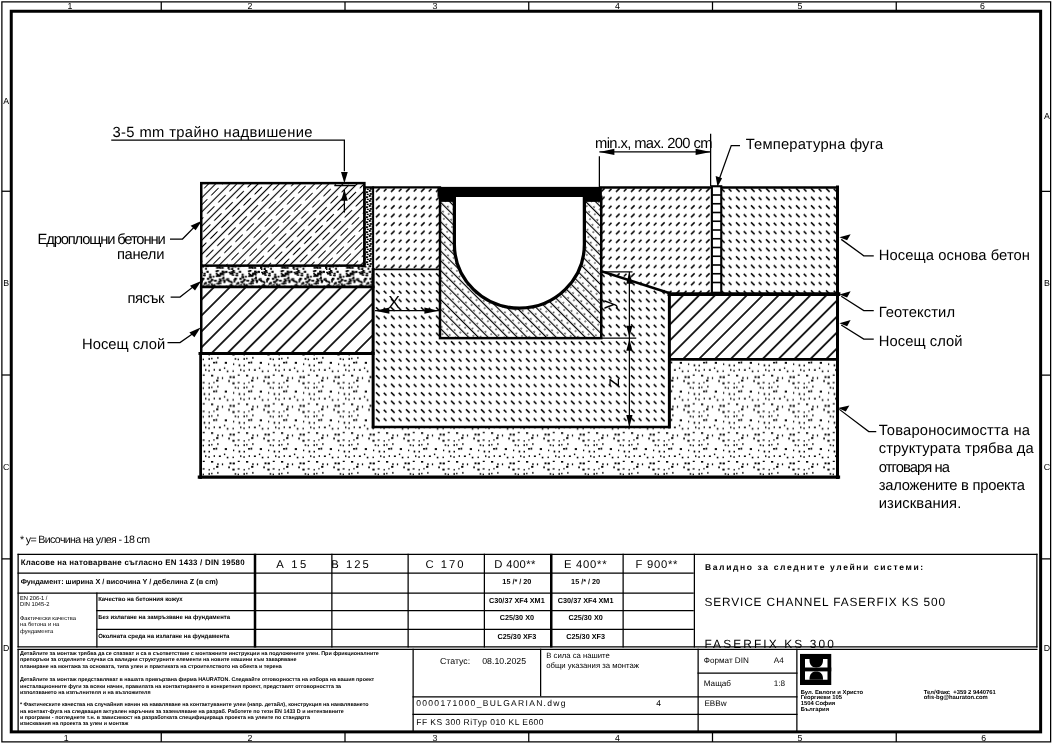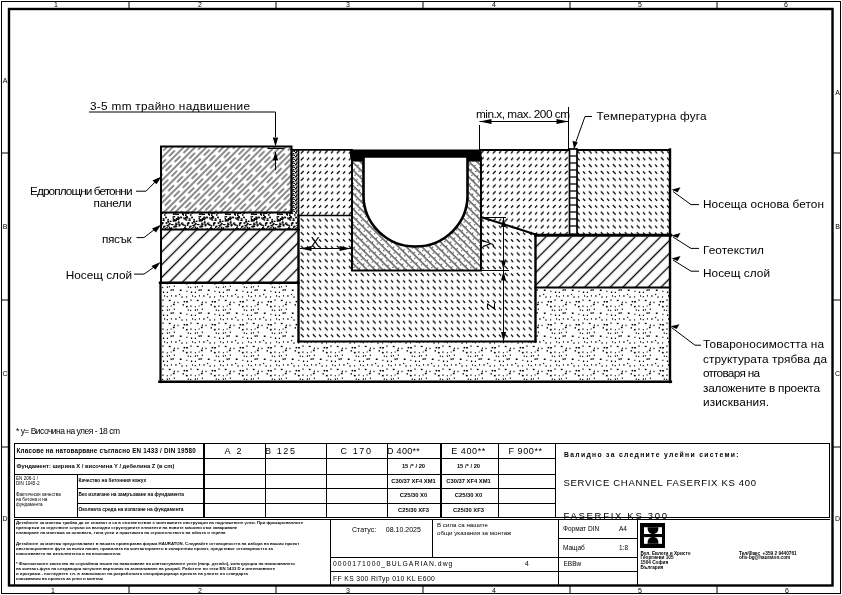--- a/index.html
+++ b/index.html
@@ -419,24 +419,24 @@
 <div class="ln" style="left:264.7px;top:443px;width:1.2px;height:75px"></div>
 <div class="ln" style="left:326px;top:443px;width:1.2px;height:75px"></div>
 <div class="ln" style="left:387.2px;top:443px;width:1.2px;height:75px"></div>
 <div class="ln" style="left:440.4px;top:443px;width:1.2px;height:75px"></div>
 <div class="ln" style="left:497.5px;top:443px;width:1.2px;height:75px"></div>
 <div class="ln" style="left:554.6px;top:443px;width:1.2px;height:75px"></div>
 <div class="ln" style="left:76.5px;top:473.5px;width:1.2px;height:44.5px"></div>
 <div class="ln" style="left:829.3px;top:443px;width:1.2px;height:75px"></div>
 
 <div class="t" style="left:16.5px;top:447.3px;font-size:6.3px;font-weight:bold;letter-spacing:0.2px;">Класове на натоварване съгласно EN 1433 / DIN 19580</div>
-<div class="t" style="left:203px;top:446px;width:62px;text-align:center;font-size:9px;letter-spacing:2px;">A 2</div>
+<div class="t" style="left:203px;top:446px;width:62px;text-align:center;font-size:9px;letter-spacing:2px;">A 15</div>
 <div class="t" style="left:265px;top:446px;width:61px;font-size:9px;letter-spacing:1.6px;">B 125</div>
 <div class="t" style="left:326px;top:446px;width:61px;text-align:center;font-size:9px;letter-spacing:1.6px;">C 170</div>
-<div class="t" style="left:387px;top:446px;width:50px;text-align:left;font-size:9px;letter-spacing:0.3px;">D 400**</div>
+<div class="t" style="left:387px;top:446px;width:50px;text-align:center;font-size:9px;letter-spacing:0.3px;">D 400**</div>
 <div class="t" style="left:440px;top:446px;width:57px;text-align:center;font-size:9px;letter-spacing:0.6px;">E 400**</div>
 <div class="t" style="left:497px;top:446px;width:57px;text-align:center;font-size:9px;letter-spacing:0.6px;">F 900**</div>
 
 <div class="t" style="left:16.5px;top:462.5px;font-size:5.8px;font-weight:bold;">Фундамент: ширина X / височина Y / дебелина Z (в cm)</div>
 <div class="t" style="left:387px;top:462.8px;width:53px;text-align:center;font-size:5.8px;font-weight:bold;">15 /* / 20</div>
 <div class="t" style="left:440px;top:462.8px;width:57px;text-align:center;font-size:5.8px;font-weight:bold;">15 /* / 20</div>
 
 <div class="t" style="left:16px;top:475.5px;font-size:4.6px;line-height:5px;">EN 206-1 /<br>DIN 1045-2</div>
 <div class="t" style="left:16px;top:492px;font-size:4.6px;line-height:5px;">Фактически качества<br>на бетона и на<br>фундамента</div>
 
@@ -446,21 +446,21 @@
 
 <div class="t" style="left:387px;top:477.8px;width:53px;text-align:center;font-size:5.8px;font-weight:bold;">C30/37 XF4 XM1</div>
 <div class="t" style="left:440px;top:477.8px;width:57px;text-align:center;font-size:5.8px;font-weight:bold;">C30/37 XF4 XM1</div>
 <div class="t" style="left:387px;top:492.3px;width:53px;text-align:center;font-size:5.8px;font-weight:bold;">C25/30 X0</div>
 <div class="t" style="left:440px;top:492.3px;width:57px;text-align:center;font-size:5.8px;font-weight:bold;">C25/30 X0</div>
 <div class="t" style="left:387px;top:507px;width:53px;text-align:center;font-size:5.8px;font-weight:bold;">C25/30 XF3</div>
 <div class="t" style="left:440px;top:507px;width:57px;text-align:center;font-size:5.8px;font-weight:bold;">C25/30 XF3</div>
 
 <div class="t" style="left:564px;top:450.5px;font-size:6.8px;font-weight:bold;letter-spacing:1.3px;">Валидно за следните улейни системи:</div>
 <div class="t" style="left:563.5px;top:465.5px;font-size:9.5px;letter-spacing:1.7px;margin-top:44px;">FASERFIX KS 300</div>
-<div class="t" style="left:563.5px;top:477.3px;font-size:9.5px;letter-spacing:0.7px;">SERVICE CHANNEL FASERFIX KS 400</div>
+<div class="t" style="left:563.5px;top:477.3px;font-size:9.5px;letter-spacing:0.7px;">SERVICE CHANNEL FASERFIX KS 500</div>
 
 <div class="ln" style="left:14px;top:519.2px;width:815.5px;height:1.2px"></div>
 <div class="ln" style="left:14px;top:519.2px;width:1.2px;height:66px"></div>
 <div class="ln" style="left:330.3px;top:519.2px;width:1.2px;height:66px"></div>
 <div class="ln" style="left:431.5px;top:519.2px;width:1.2px;height:38px"></div>
 <div class="ln" style="left:557.5px;top:519.2px;width:1.2px;height:66px"></div>
 <div class="ln" style="left:636.8px;top:519.2px;width:1.2px;height:66px"></div>
 <div class="ln" style="left:330.3px;top:556.8px;width:307.7px;height:1.2px"></div>
 <div class="ln" style="left:330.3px;top:571.2px;width:228.4px;height:1.2px"></div>
 <div class="ln" style="left:557.5px;top:537.5px;width:80.5px;height:1.2px"></div>

